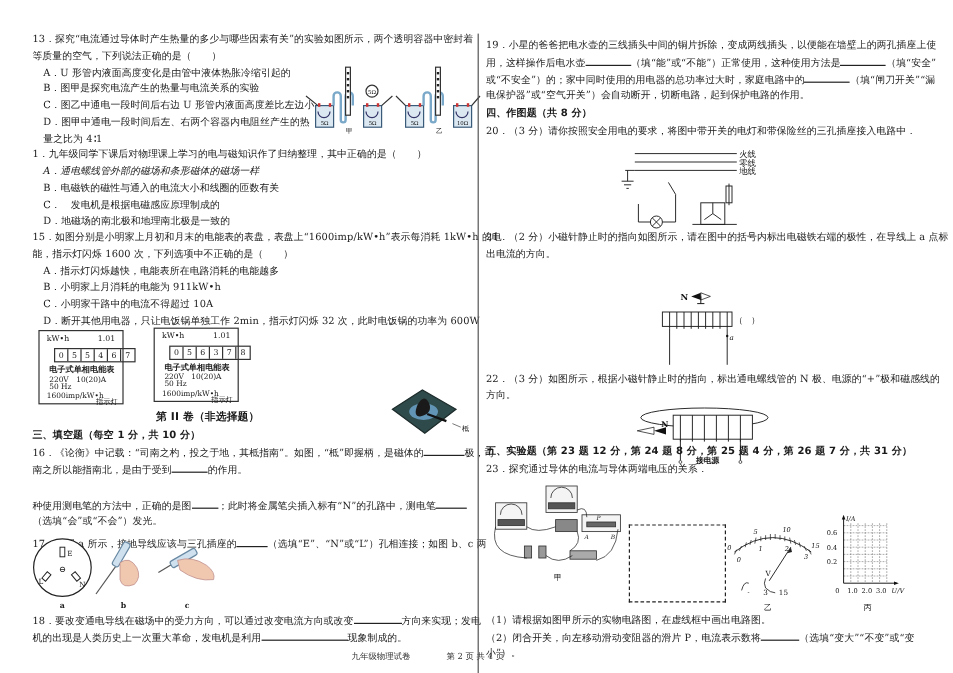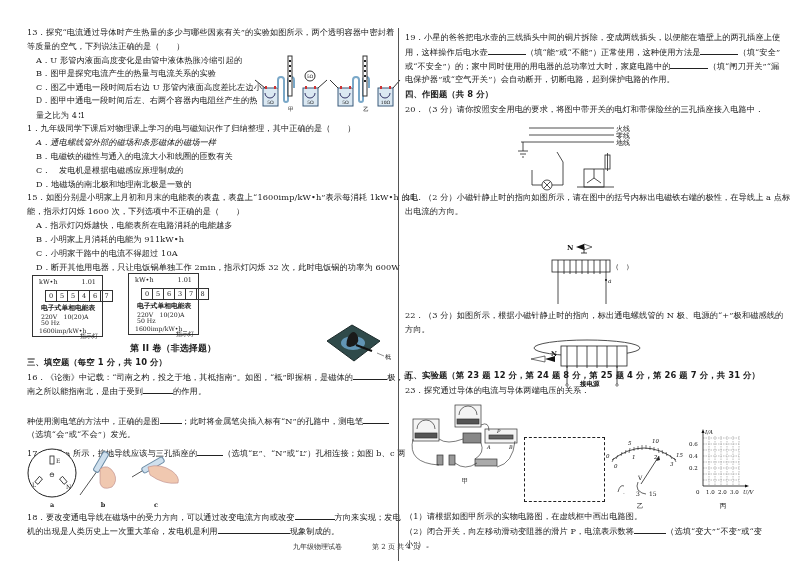--- a/index.html
+++ b/index.html
@@ -26,21 +26,21 @@
 </head>
 <body>
 
 <div class="col left">
 
   <div class="t" style="left:27px;top:28px;">13．探究“电流通过导体时产生热量的多少与哪些因素有关”的实验如图所示，两个透明容器中密封着</div>
   <div class="t" style="left:27px;top:42px;">等质量的空气，下列说法正确的是（　　）</div>
   <div class="t" style="left:36px;top:56px;">A．U 形管内液面高度变化是由管中液体热胀冷缩引起的</div>
   <div class="t" style="left:36px;top:69px;">B．图甲是探究电流产生的热量与电流关系的实验</div>
   <div class="t" style="left:36px;top:83px;">C．图乙中通电一段时间后右边 U 形管内液面高度差比左边小</div>
-  <div class="t" style="left:36px;top:97px;font-family:Liberation Serif, serif;">D．图甲中通电一段时间后左、右两个容器内电阻丝产生的热</div>
+  <div class="t" style="left:36px;top:97px;">D．图甲中通电一段时间后左、右两个容器内电阻丝产生的热</div>
   <div class="t" style="left:36px;top:111px;">量之比为 4∶1</div>
 
   <svg style="left:255px;top:48px;" width="145" height="60" viewBox="0 0 145 60">
     <g fill="none" stroke="#3a5a7a" stroke-width="1">
 
       <rect x="8" y="40" width="15" height="18" fill="#dbe8f2"></rect>
       <path d="M10 45 a5 5 0 1 0 10 0" stroke="#336"></path>
 
       <path d="M23 40 v-8 a3 3 0 0 1 6 0 v20 a2 2 0 0 0 4 0 v-20 a3 3 0 0 1 6 0 v8" stroke="#7aa8c8" stroke-width="2"></path>
       <rect x="33" y="8" width="4" height="40" fill="#fff" stroke="#333"></rect>

